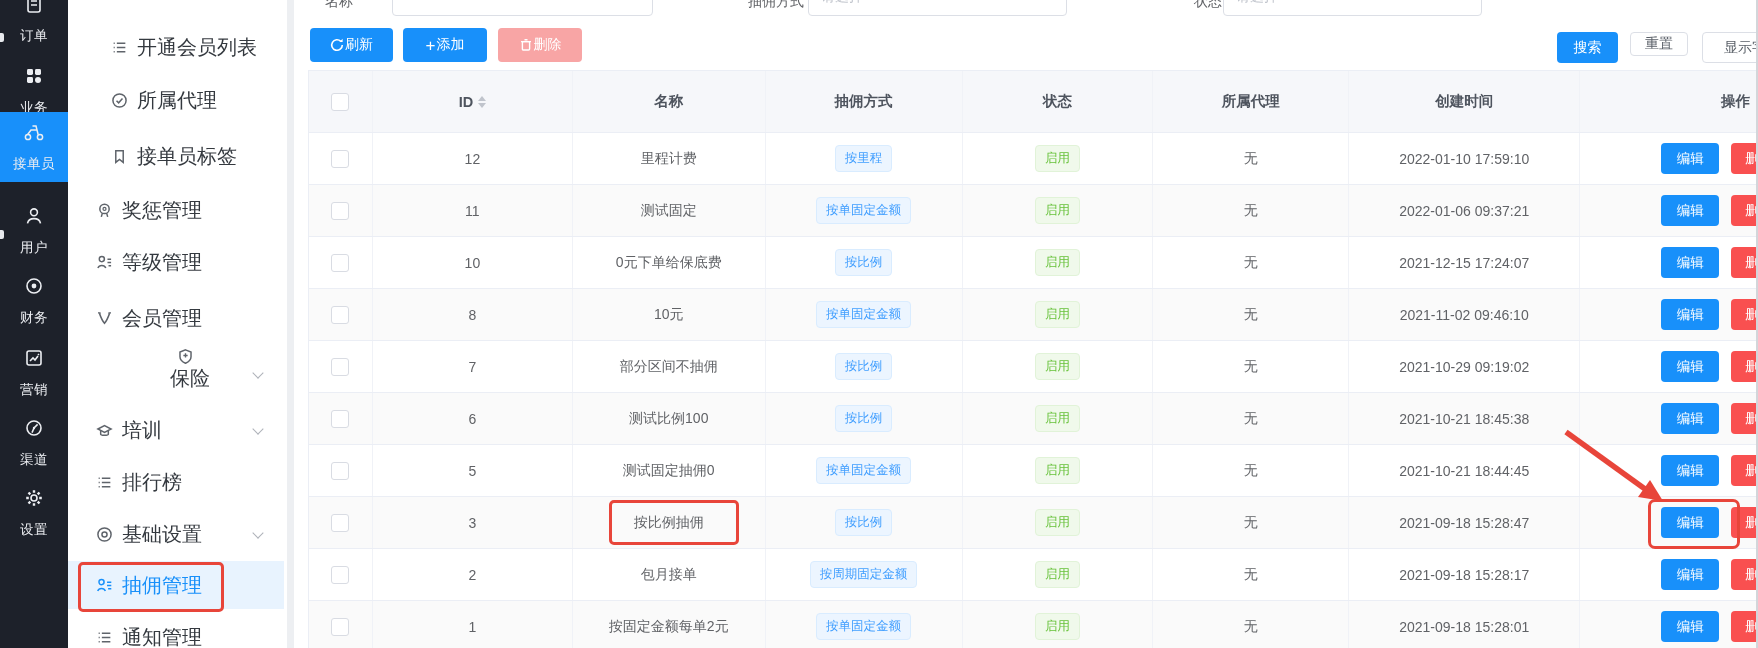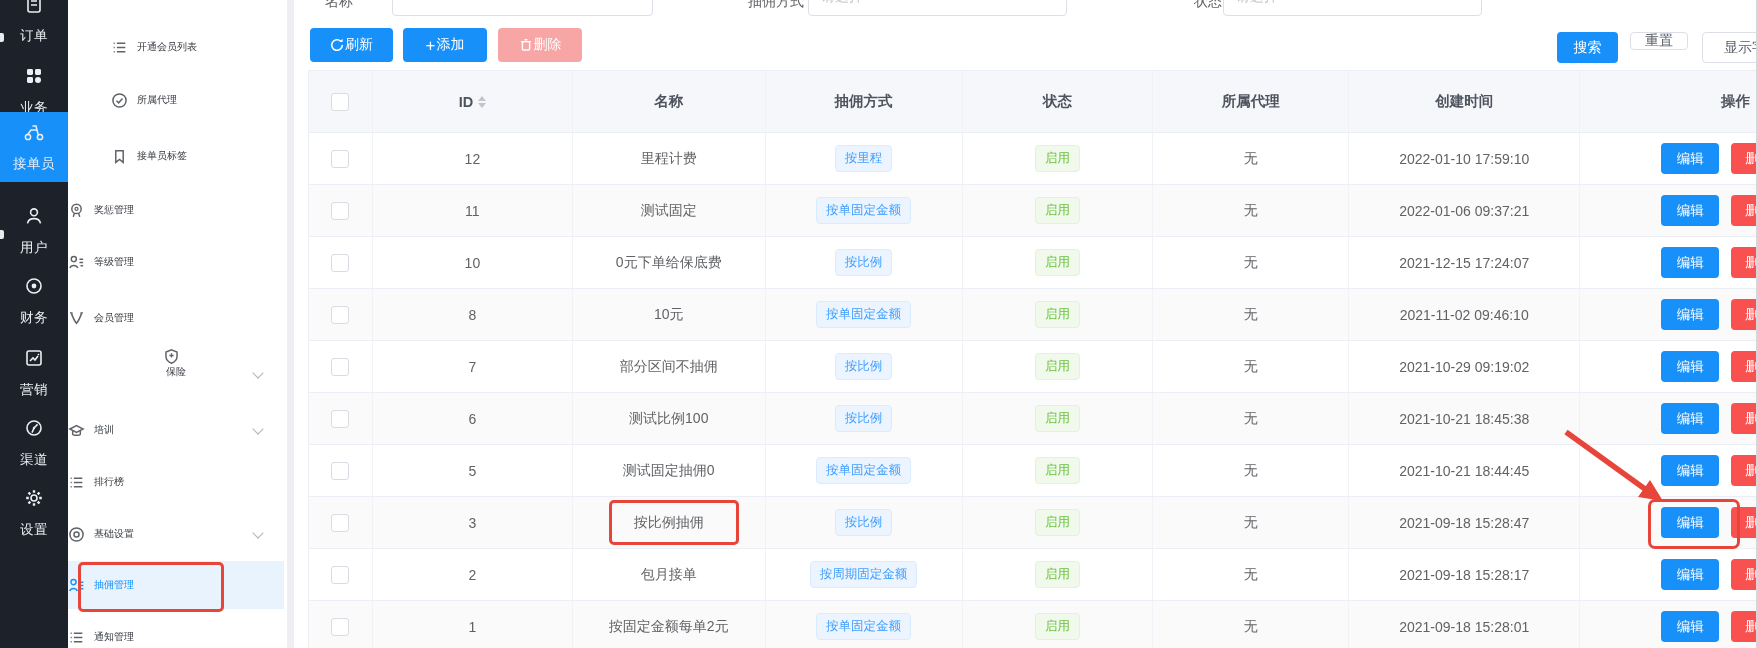--- a/index.html
+++ b/index.html
@@ -10,24 +10,24 @@
   .p-side{position:absolute;left:0;top:0;width:68px;height:648px;background:#1d212a;z-index:30;}
   .edge-frag{position:absolute;left:0;width:4px;height:9px;background:#e8eaee;border-radius:0 2px 2px 0;}
   .p-item{position:absolute;left:0;width:68px;height:70px;display:flex;flex-direction:column;
           align-items:center;justify-content:center;color:#eceef2;cursor:pointer;}
   .p-item .icn{height:22px;display:flex;align-items:center;justify-content:center;color:#eceef2;}
   .p-item .lbl{font-size:13.5px;margin-top:12px;letter-spacing:.5px;}
   .p-item.active{background:#1890fa;}
   
   .s-side{position:absolute;left:68px;top:0;width:216px;height:648px;background:#fff;z-index:20;}
   .s-item{position:absolute;left:0;width:216px;height:52px;display:flex;align-items:center;
-          box-sizing:border-box;color:#34393f;cursor:pointer;}
+          padding-left:28px;box-sizing:border-box;color:#34393f;cursor:pointer;}
   .s-item.indent{padding-left:43px;}
   .s-item .icn{width:17px;height:17px;margin-right:9px;color:#5f646b;display:flex;align-items:center;justify-content:center;}
-  .s-item .lbl{font-size:10px;}
+  .s-item .lbl{font-size:20px;}
   .s-item.active{background:#e8f3fe;color:#1890fa;}
   .s-item.active .icn{color:#1890fa;}
   .chev{width:7px;height:7px;border-right:1.6px solid #aeb2b9;border-bottom:1.6px solid #aeb2b9;
         transform:rotate(45deg);position:absolute;right:22px;top:21px;}
   .scrollstrip{position:absolute;left:287px;top:0;width:7px;height:648px;background:#edeff2;z-index:10;}
   .right-edge{position:absolute;right:0;top:0;width:2px;height:648px;background:#d3d6da;z-index:40;}
   
   .f-input{position:absolute;top:-22px;height:38px;background:#fff;border:1px solid #dcdfe6;border-radius:4px;
            box-sizing:border-box;display:flex;align-items:center;padding-left:12px;color:#c0c4cc;}
   .f-label{position:absolute;top:-9px;height:20px;line-height:20px;color:#606266;font-size:14px;white-space:nowrap;}
@@ -302,21 +302,21 @@
       <svg width="14" height="14" viewBox="0 0 14 14">
         <path d="M2 3.6 h10 M5.5 1.8 h3" stroke="#fff" stroke-width="1.4" fill="none"></path>
         <rect x="3.4" y="3.6" width="7.2" height="8.4" rx="1" fill="none" stroke="#fff" stroke-width="1.4"></rect>
       </svg>
     </span>
   <span>删除</span>
 </button>
 <button class="btn blue" style="left:1557px;top:32px;width:61px;height:31px">
   <span>搜索</span>
 </button>
-<button class="btn plain" style="left:1630px;top:32px;width:58px;height:18px">
+<button class="btn plain" style="left:1630px;top:32px;width:58px;height:24px">
   <span>重置</span>
 </button>
 <button class="btn plain" style="left:1702px;top:32px;width:86px;height:31px">
   <span style="white-space:nowrap">显示字</span>
 </button>
 
 <div class="tbl">
   <div class="thead">
     <div class="th c0">
         <span class="cb"></span>

